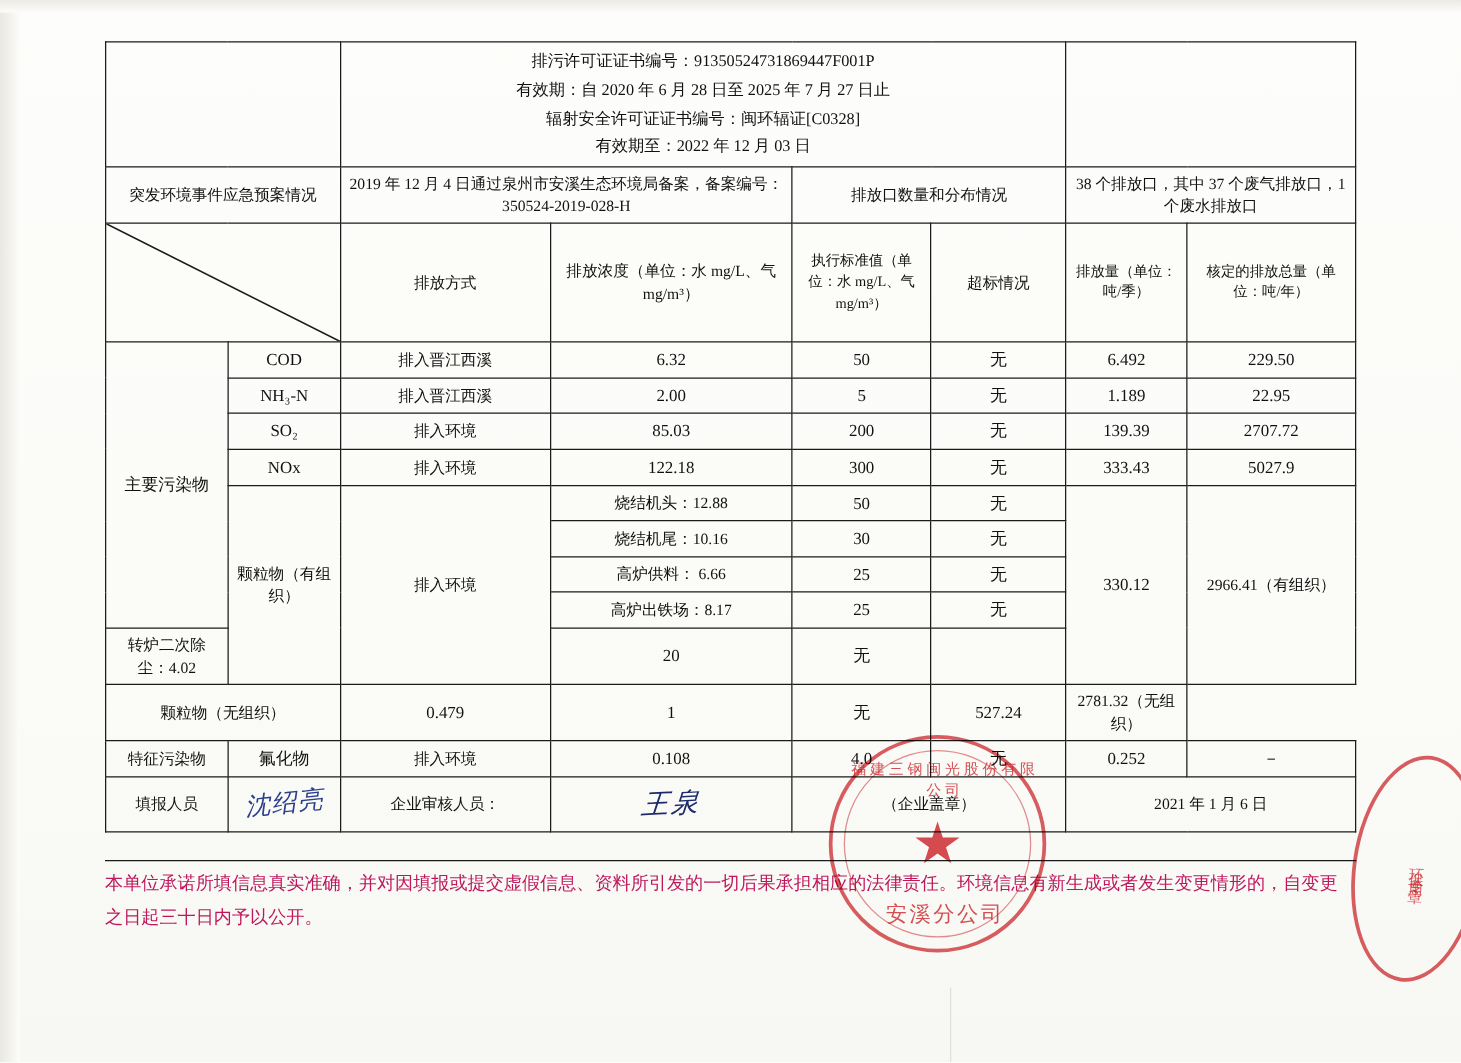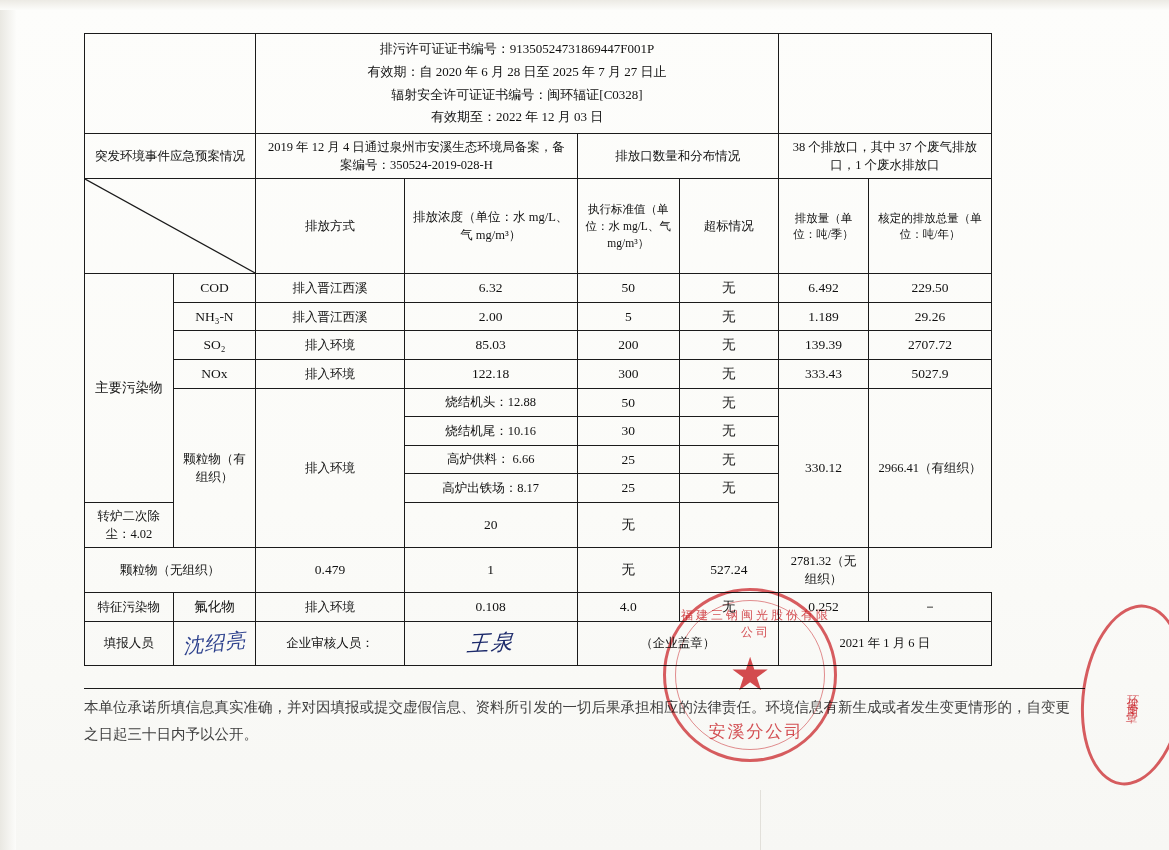--- a/index.html
+++ b/index.html
@@ -34,21 +34,21 @@
   #fold-line {
     position: absolute;
     left: 760px; top: 790px; width: 1px; height: 60px;
     background: #e2e0da;
   }
 
   table.doc {
     position: absolute;
     left: 84px;
     top: 33px;
-    width: 908px;
+    width: 1001px;
     border-collapse: collapse;
     font-size: 13.5px;
     line-height: 1.45;
   }
   table.doc td {
     border: 1px solid #1b1b1b;
     padding: 4px 6px;
     vertical-align: middle;
     text-align: center;
   }
@@ -147,21 +147,21 @@
   }
 
   
   #footer-note {
     position: absolute;
     left: 84px;
     top: 694px;
     width: 1000px;
     font-size: 14.5px;
     line-height: 1.85;
-    color: #404040;
+    color: #be185d;
   }
   #footer-rule {
     position: absolute;
     left: 84px;
     top: 688px;
     width: 1001px;
     height: 1px;
     background: #1b1b1b;
   }
 </style>
@@ -229,21 +229,21 @@
     <td>229.50</td>
   </tr>
 
   <tr>
     <td>NH₃-N</td>
     <td class="small">排入晋江西溪</td>
     <td>2.00</td>
     <td>5</td>
     <td>无</td>
     <td>1.189</td>
-    <td>29.26</td>
+    <td>22.95</td>
   </tr>
 
   <tr>
     <td>SO₂</td>
     <td class="small">排入环境</td>
     <td>85.03</td>
     <td>200</td>
     <td>无</td>
     <td>139.39</td>
     <td>2707.72</td>

